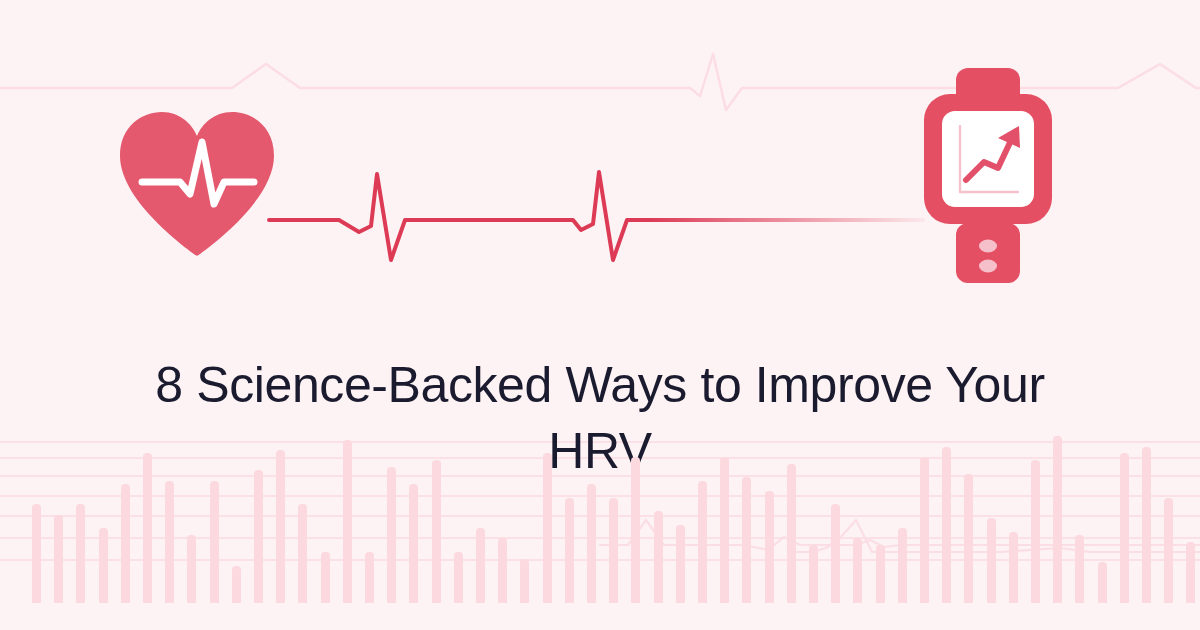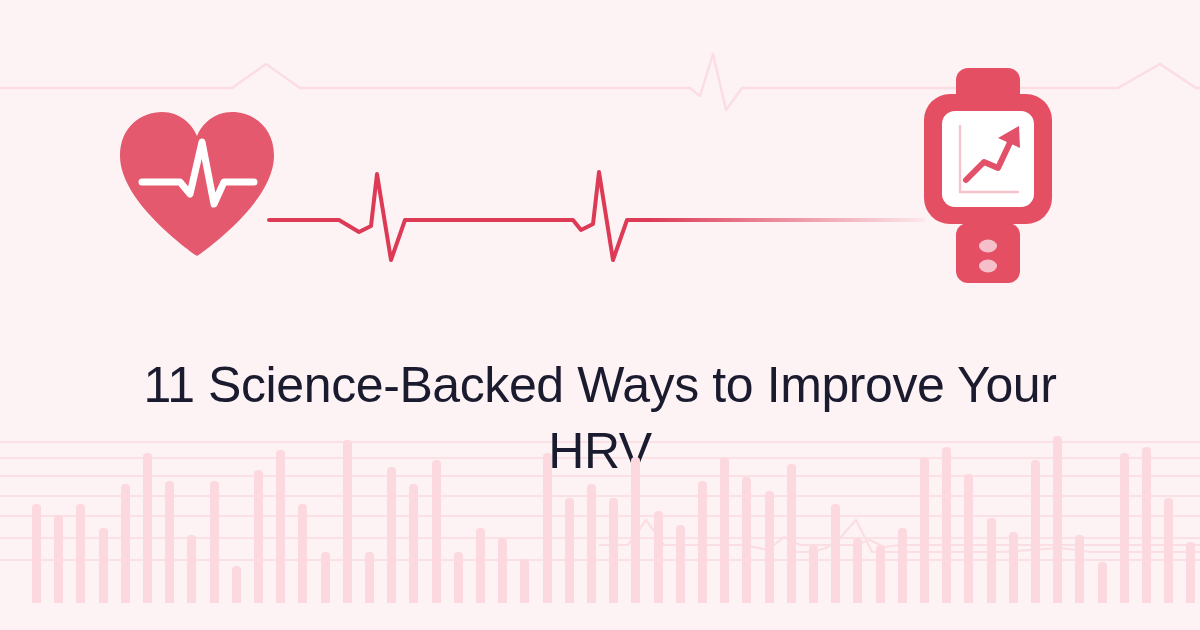--- a/index.html
+++ b/index.html
@@ -110,21 +110,21 @@
           <polygon fill="#E2506A" points="101,58 102,80 80,70"></polygon>
         </g>
 
         <ellipse cx="70" cy="178" rx="9" ry="6.5" fill="#F6C0CA"></ellipse>
         <ellipse cx="70" cy="198" rx="9" ry="6.5" fill="#F6C0CA"></ellipse>
       </svg>
     </div>
   </div>
 
   <div class="title-block">
-    <h1 class="title">11 Science-Backed Ways to Improve Your HRV</h1>
+    <h1 class="title">8 Science-Backed Ways to Improve Your HRV</h1>
   </div>
 
   <div class="bars">
       <div class="bar" style="left: 32px; height: 98.6px; background: rgb(251, 217, 223);"></div>
       <div class="bar" style="left: 54.2px; height: 88.4px; background: rgb(251, 217, 223);"></div>
       <div class="bar" style="left: 76.4px; height: 98.6px; background: rgb(251, 217, 223);"></div>
       <div class="bar" style="left: 98.6px; height: 74.8px; background: rgb(251, 217, 223);"></div>
       <div class="bar" style="left: 120.8px; height: 119px; background: rgb(251, 217, 223);"></div>
       <div class="bar" style="left: 143px; height: 149.6px; background: rgb(251, 217, 223);"></div>
       <div class="bar" style="left: 165.2px; height: 122.4px; background: rgb(251, 217, 223);"></div>

